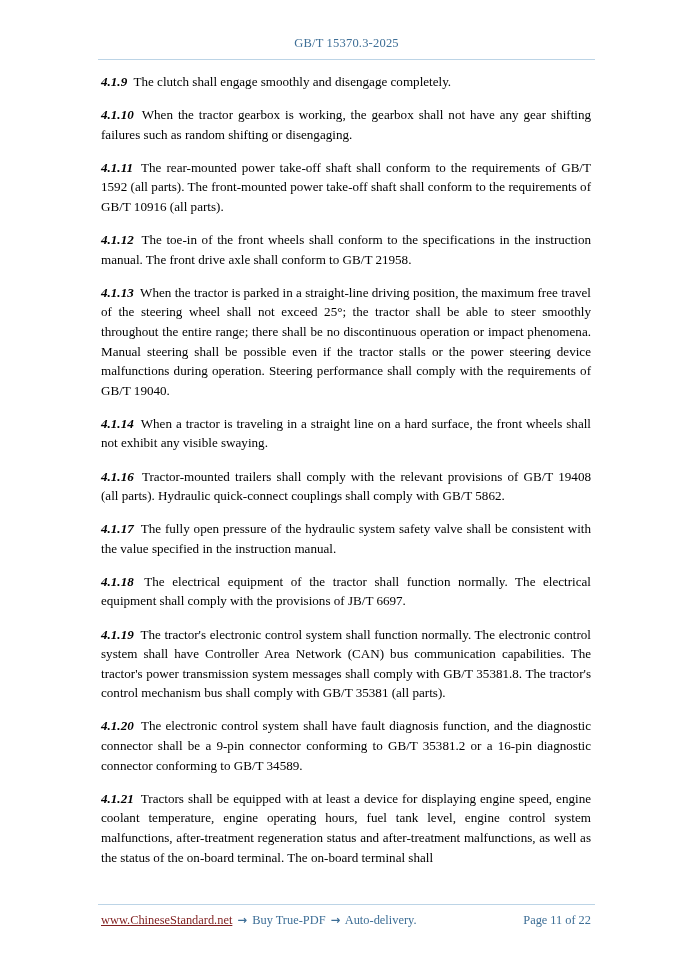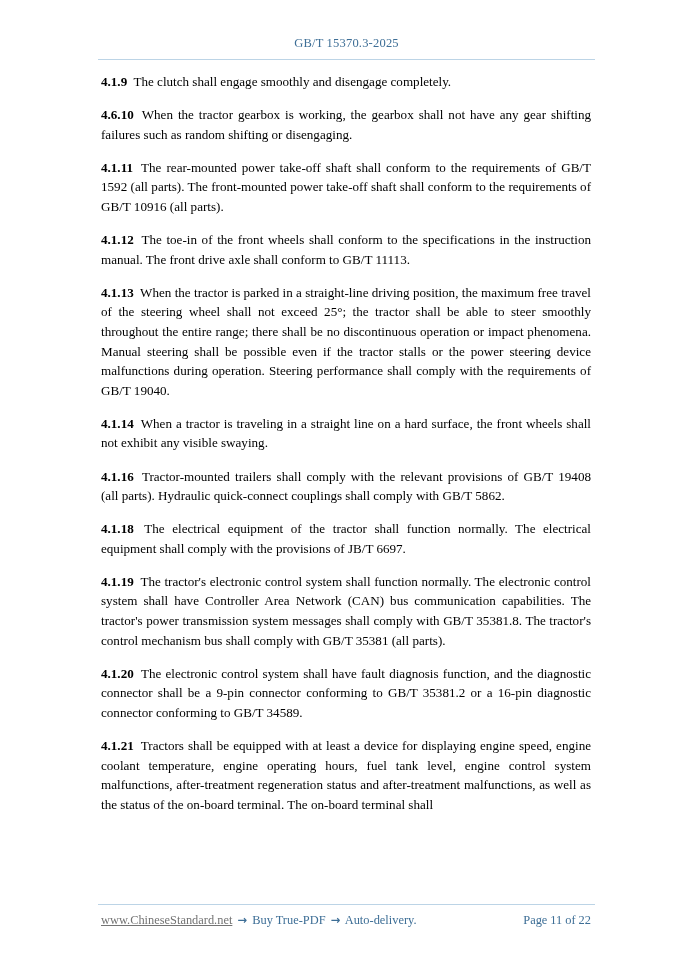--- a/index.html
+++ b/index.html
@@ -54,20 +54,21 @@
     margin: 0 0 13.5px 0;
     font-size: 13.1px;
     line-height: 19.6px;
     text-align: justify;
     text-justify: inter-word;
     hyphens: none;
   }
   p.para:last-child { margin-bottom: 8px; }
   p.para .num {
     font-weight: bold;
+    font-style: italic;
   }
   
   p.para.clipped {
     max-height: 82px;
     overflow: hidden;
   }
 
   .footer {
     position: absolute;
     top: 913px;
@@ -76,21 +77,21 @@
     display: flex;
     justify-content: space-between;
     align-items: baseline;
     font-size: 12.4px;
     color: #3d6e96;
   }
   .footer-left {
     white-space: nowrap;
   }
   .footer-url {
-    color: #737373;
+    color: #7f1d1d;
     text-decoration: underline;
   }
   .footer-arrow {
     font-family: "DejaVu Sans", sans-serif;
     font-weight: bold;
     font-size: 11.5px;
     padding: 0 2px;
   }
   .footer-right {
     white-space: nowrap;
@@ -111,50 +112,54 @@
   <div class="rule rule-top"></div>
 
   <div class="content">
 
     <p class="para">
       <span class="num">4.1.9</span>
       <span class="sp"></span><span>The clutch shall engage smoothly and disengage completely.</span>
     </p>
 
     <p class="para">
-      <span class="num">4.6.10</span>
+      <span class="num">4.1.10</span>
       <span class="sp"></span><span>When the tractor gearbox is working, the gearbox shall not have any gear shifting failures such as random shifting or disengaging.</span>
     </p>
 
     <p class="para">
       <span class="num">4.1.11</span>
       <span class="sp"></span><span>The rear-mounted power take-off shaft shall conform to the requirements of GB/T 1592 (all parts). The front-mounted power take-off shaft shall conform to the requirements of GB/T 10916 (all parts).</span>
     </p>
 
     <p class="para">
       <span class="num">4.1.12</span>
-      <span class="sp"></span><span>The toe-in of the front wheels shall conform to the specifications in the instruction manual. The front drive axle shall conform to GB/T 11113.</span>
+      <span class="sp"></span><span>The toe-in of the front wheels shall conform to the specifications in the instruction manual. The front drive axle shall conform to GB/T 21958.</span>
     </p>
 
     <p class="para">
       <span class="num">4.1.13</span>
       <span class="sp"></span><span>When the tractor is parked in a straight-line driving position, the maximum free travel of the steering wheel shall not exceed 25°; the tractor shall be able to steer smoothly throughout the entire range; there shall be no discontinuous operation or impact phenomena. Manual steering shall be possible even if the tractor stalls or the power steering device malfunctions during operation. Steering performance shall comply with the requirements of GB/T 19040.</span>
     </p>
 
     <p class="para">
       <span class="num">4.1.14</span>
       <span class="sp"></span><span>When a tractor is traveling in a straight line on a hard surface, the front wheels shall not exhibit any visible swaying.</span>
     </p>
 
 
     <p class="para">
       <span class="num">4.1.16</span>
       <span class="sp"></span><span>Tractor-mounted trailers shall comply with the relevant provisions of GB/T 19408 (all parts). Hydraulic quick-connect couplings shall comply with GB/T 5862.</span>
     </p>
 
+    <p class="para">
+      <span class="num">4.1.17</span>
+      <span class="sp"></span><span>The fully open pressure of the hydraulic system safety valve shall be consistent with the value specified in the instruction manual.</span>
+    </p>
 
     <p class="para">
       <span class="num">4.1.18</span>
       <span class="sp"></span><span>The electrical equipment of the tractor shall function normally. The electrical equipment shall comply with the provisions of JB/T 6697.</span>
     </p>
 
     <p class="para">
       <span class="num">4.1.19</span>
       <span class="sp"></span><span>The tractor's electronic control system shall function normally. The electronic control system shall have Controller Area Network (CAN) bus communication capabilities. The tractor's power transmission system messages shall comply with GB/T 35381.8. The tractor's control mechanism bus shall comply with GB/T 35381 (all parts).</span>
     </p>

